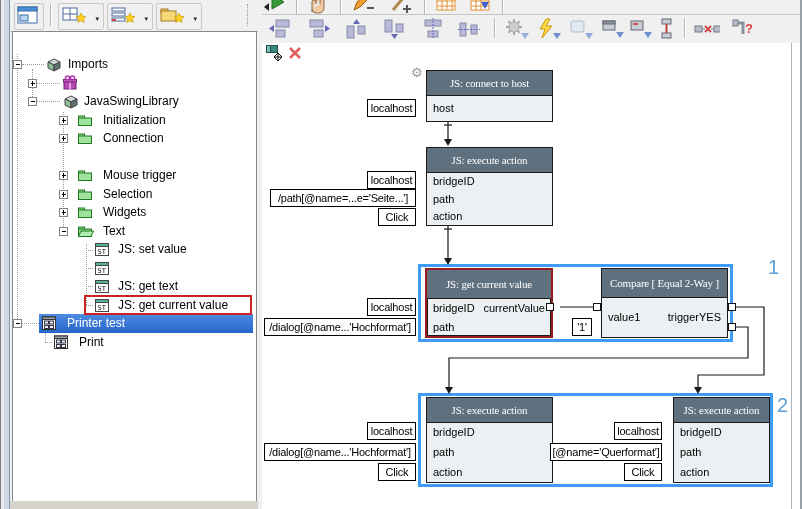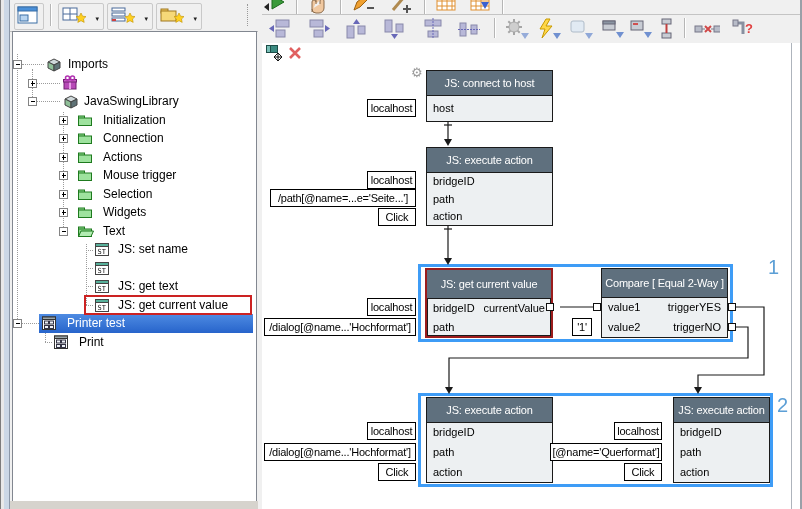--- a/index.html
+++ b/index.html
@@ -48,21 +48,21 @@
       border-top:4px solid transparent;border-bottom:4px solid transparent;border-right:5px solid #222;}
   
   .canvas{position:absolute;left:0;top:43px;width:540px;height:466px;background:#fff;}
   .cRight{position:absolute;left:529px;top:0;width:1px;height:466px;background:#aeb4bc;}
   .wires{position:absolute;left:0;top:0;z-index:2;}
   .grp{position:absolute;border:3px solid #3e9cf6;z-index:1;}
   .grpLabel{position:absolute;color:#5c9fd6;font-size:20px;z-index:1;}
   .node{position:absolute;background:#edf0f2;border:1px solid #1a1a1a;box-sizing:border-box;z-index:3;}
   .node.selNode{border:2px solid #9b1c1c;box-shadow:inset 0 0 0 1px #1a1a1a;}
   .nhd{background:#5f707e;color:#fff;font-size:11px;text-align:center;height:24px;line-height:24px;
-       border-bottom:1px solid #1a1a1a;white-space:nowrap;overflow:hidden;letter-spacing:-0.2px;}
+       border-bottom:1px solid #1a1a1a;white-space:nowrap;overflow:hidden;letter-spacing:-0.2px;font-family:Liberation Serif, serif;}
   .nhd.h28{height:28px;line-height:28px;}
   .nrows{position:absolute;left:0;right:0;top:24px;bottom:0;display:flex;flex-direction:column;text-align:center;}
   .nrows.t28{top:28px;}
   .nrow{flex:1;display:flex;align-items:center;justify-content:space-between;
         padding:0 6px;font-size:11px;color:#000;}
   .vbox{position:absolute;height:18px;box-sizing:border-box;background:#fff;border:1px solid #000;
         font-size:11px;line-height:16px;text-align:center;white-space:nowrap;overflow:hidden;
         padding:0 1px;letter-spacing:-0.2px;z-index:3;}
   .plug{position:absolute;right:-10px;top:5px;width:10px;height:7px;background:#000;}
   .pw9{right:-9px;width:9px;} .pw11{right:-11px;width:11px;}
@@ -187,31 +187,20 @@
       <span class="th" style="left:46px">
           <i class="hh"></i>
           <i class="vv"></i>
         </span>
       <svg class="ticon" style="left:64px" width="16" height="17">
         <rect x="1.5" y="4" width="6" height="3" fill="#8ed88e" stroke="#1e7a1e"></rect>
         <rect x="1.5" y="6" width="13" height="7.5" fill="#9ee29e" stroke="#1e7a1e"></rect>
       </svg>
       <span class="tlabel" style="left:90px">Connection</span>
     </div>
-    <div class="trow" style="top:116px">
-      <span class="th" style="left:46px">
-          <i class="hh"></i>
-          <i class="vv"></i>
-        </span>
-      <svg class="ticon" style="left:64px" width="16" height="17">
-        <rect x="1.5" y="4" width="6" height="3" fill="#8ed88e" stroke="#1e7a1e"></rect>
-        <rect x="1.5" y="6" width="13" height="7.5" fill="#9ee29e" stroke="#1e7a1e"></rect>
-      </svg>
-      <span class="tlabel" style="left:90px">Actions</span>
-    </div>
     <div class="trow" style="top:134px">
       <span class="th" style="left:46px">
           <i class="hh"></i>
           <i class="vv"></i>
         </span>
       <svg class="ticon" style="left:64px" width="16" height="17">
         <rect x="1.5" y="4" width="6" height="3" fill="#8ed88e" stroke="#1e7a1e"></rect>
         <rect x="1.5" y="6" width="13" height="7.5" fill="#9ee29e" stroke="#1e7a1e"></rect>
       </svg>
       <span class="tlabel" style="left:90px">Mouse trigger</span>
@@ -250,21 +239,21 @@
       </svg>
       <span class="tlabel" style="left:90px">Text</span>
     </div>
 
     <div class="trow" style="top:208px">
       <svg class="ticon" style="left:81px" width="16" height="17">
         <rect x="1.5" y="2.5" width="13" height="12" fill="#fff" stroke="#444"></rect>
         <rect x="1.5" y="2.5" width="13" height="3" fill="#57b09a" stroke="#444"></rect>
         <text x="3.5" y="12.5" font-size="7" font-family="DejaVu Sans Mono, monospace" fill="#111">ST</text>
       </svg>
-      <span class="tlabel" style="left:105px">JS: set name</span>
+      <span class="tlabel" style="left:105px">JS: set value</span>
     </div>
     <div class="trow" style="top:227px">
       <svg class="ticon" style="left:81px" width="16" height="17">
         <rect x="1.5" y="2.5" width="13" height="12" fill="#fff" stroke="#444"></rect>
         <rect x="1.5" y="2.5" width="13" height="3" fill="#57b09a" stroke="#444"></rect>
         <text x="3.5" y="12.5" font-size="7" font-family="DejaVu Sans Mono, monospace" fill="#111">ST</text>
       </svg>
     </div>
     <div class="trow" style="top:245px">
       <svg class="ticon" style="left:81px" width="16" height="17">
@@ -523,24 +512,20 @@
         <i class="plug pw9"></i>
       </div>
 
       <div class="node" style="left:339px;top:225px;width:127px;height:70px">
         <div class="nhd h28">Compare [ Equal 2-Way ]</div>
         <div class="nrows t28">
           <div class="nrow">
             <span>value1</span>
             <span>triggerYES</span>
           </div>
-          <div class="nrow">
-            <span>value2</span>
-            <span>triggerNO</span>
-          </div>
         </div>
       </div>
       <div class="vbox" style="left:310px;top:275px;width:20px">
         <span>'1'</span>
         <i class="plug pw9"></i>
       </div>
 
       <div class="plugh" style="left:284px;top:260px"></div>
       <div class="plugh" style="left:331px;top:260px"></div>
       <div class="plugh" style="left:466px;top:260px"></div>

